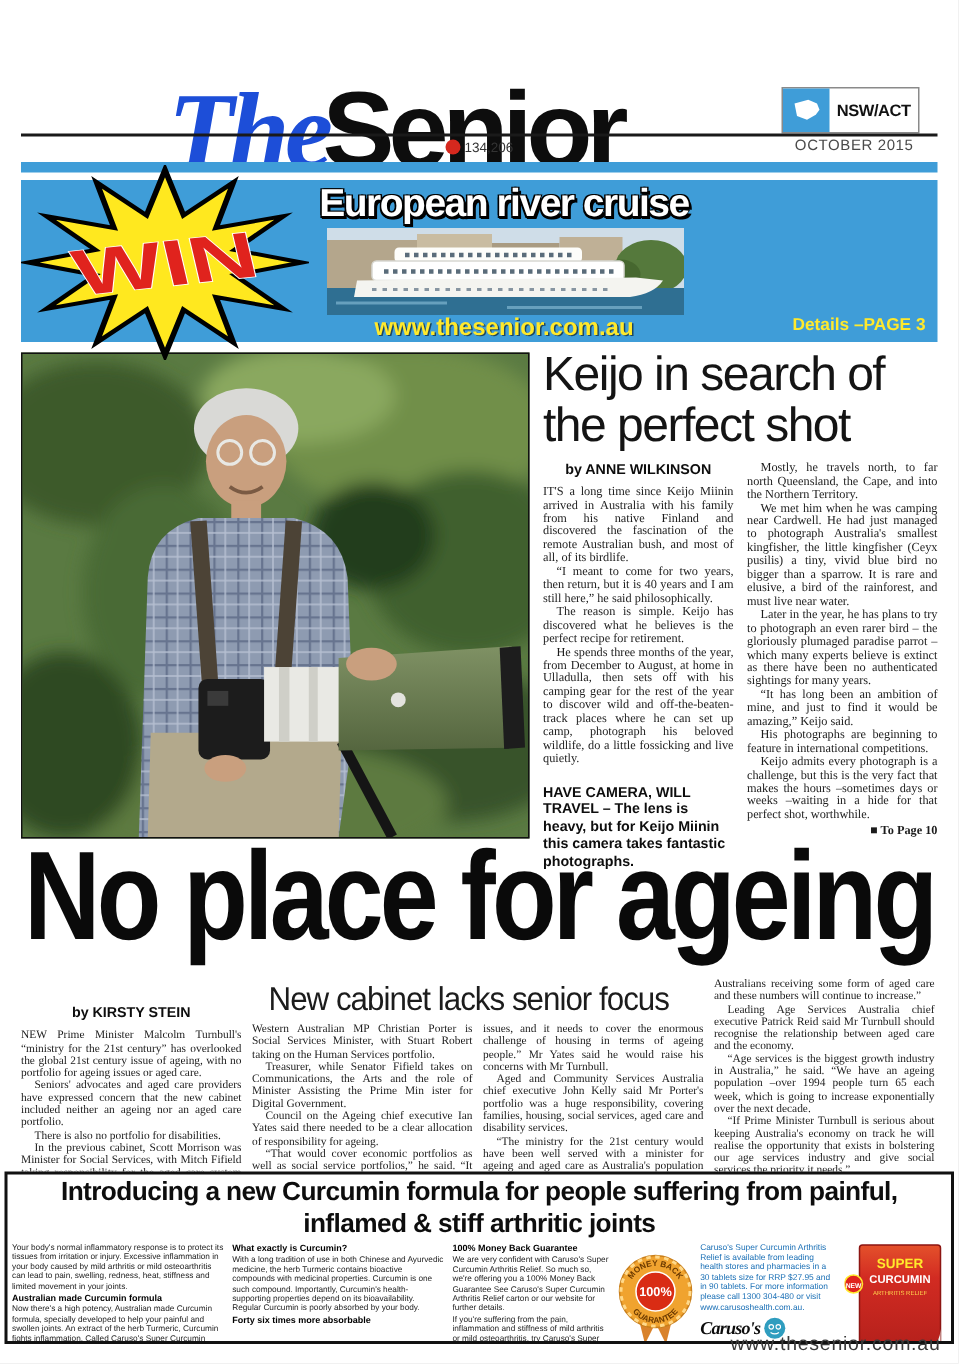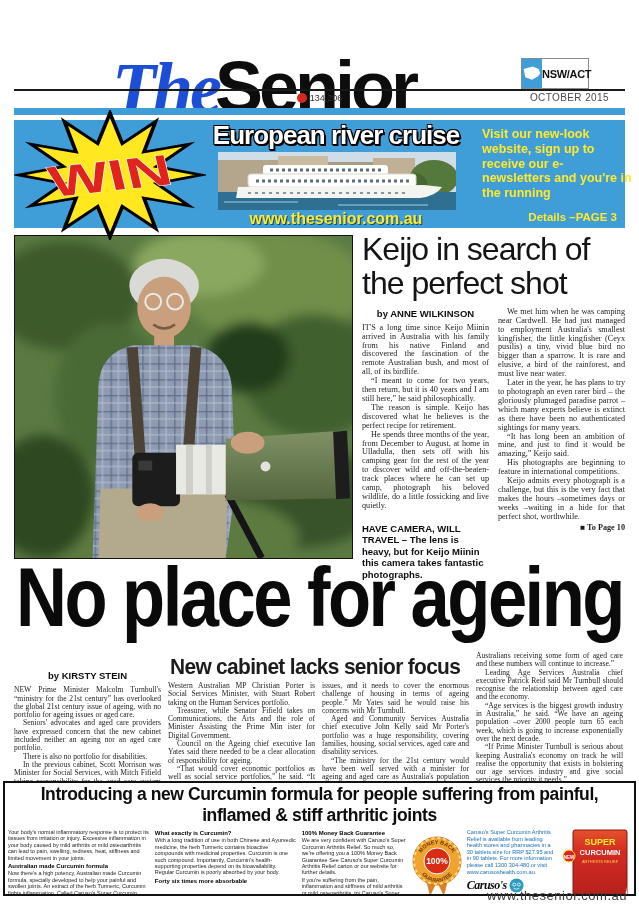--- a/index.html
+++ b/index.html
@@ -3,21 +3,21 @@
 <meta charset="utf-8">
 <style>
   html,body{margin:0;padding:0;background:#e8e8e8;}
   #page{position:relative;width:639px;height:909px;background:#fff;overflow:hidden;
         font-family:"Liberation Sans",sans-serif;color:#111;margin:0 auto;}
 
   
   .mast-title{position:absolute;top:2px;left:112px;display:flex;align-items:baseline;}
   .mast-the{font:italic 700 72px "Liberation Serif",serif;letter-spacing:-3px;color:#1d4ed8;}
   .mast-senior{font:bold 72px "Liberation Sans",sans-serif;letter-spacing:-4px;margin-left:-4px;color:#0d0d0d;margin-top:44px;}
-  .edition-badge{position:absolute;top:58px;left:521px;width:68px;height:31px;border:1px solid #8a8a8a;
+  .edition-badge{position:absolute;top:58px;left:521px;width:92px;height:31px;border:1px solid #8a8a8a;
         background:#fff;display:flex;align-items:stretch;box-sizing:border-box;}
   .edition-map{width:31px;background:#3f9dd8;display:flex;align-items:center;justify-content:center;}
   .edition-label{flex:1;display:flex;align-items:center;justify-content:center;
         font-weight:bold;font-size:11px;letter-spacing:-0.3px;color:#111;}
   .mast-rule{position:absolute;top:89px;left:14px;width:611px;height:2px;background:#1a1a1a;}
   .circulation{position:absolute;top:93px;left:0;width:100%;text-align:center;font-size:9px;color:#333;}
   .cab-dot{display:inline-block;width:10px;height:10px;border-radius:50%;background:#d6281e;
         margin-right:3px;vertical-align:-2px;}
   .issue-date{position:absolute;top:92px;right:30px;font-size:10px;color:#4a4a4a;letter-spacing:0.4px;}
   .blue-bar{position:absolute;top:108px;left:14px;width:611px;height:7px;background:#3f9dd8;}
@@ -56,21 +56,21 @@
 
   
   .ageing-headline{position:absolute;top:556px;left:16px;margin:0;height:96px;}
   .ageing-headline span{display:inline-block;white-space:nowrap;font-weight:bold;font-size:84px;
         line-height:0.98;letter-spacing:-3px;color:#0a0a0a;transform:scaleX(0.84);transform-origin:left top;}
   .ageing-cols{position:absolute;top:652px;left:14px;width:611px;display:flex;gap:7px;}
   .acol{width:147px;font-family:"Liberation Serif",serif;font-size:7.6px;line-height:8.3px;
         text-align:justify;color:#1c1c1c;}
   .acol .byline{margin:20px 0 6px;}
   .agroup{width:301px;}
-  .subhead{margin:0 0 6px 2px;font-weight:700;height:24px;}
+  .subhead{margin:0 0 6px 2px;font-weight:400;height:24px;text-align:center;}
   .subhead span{display:inline-block;white-space:nowrap;font-size:22px;letter-spacing:-0.7px;
         color:#1c1c1c;transform:scaleX(0.95);transform-origin:left top;}
   .agroup-cols{display:flex;gap:7px;}
   .agroup-cols .acol{width:147px;}
 
   
   .ad{position:absolute;top:781px;left:3px;width:633px;height:115px;border:2px solid #111;
         box-sizing:border-box;overflow:hidden;background:#fff;}
   .ad-headline{margin:0;padding-top:1px;text-align:center;font-weight:bold;font-size:17.5px;
         letter-spacing:-0.4px;color:#0d0d0d;}
@@ -133,21 +133,20 @@
       <rect y="40" width="238" height="18" fill="#2f6f92"></rect>
       <path d="M6,50 H80 M120,53 H210" stroke="#67a0bd" stroke-width="2"></path>
       <rect x="45" y="13" width="125" height="10" rx="3" fill="#fdfdfa"></rect>
       <line x1="52" y1="18" x2="164" y2="18" stroke="#5a6c7a" stroke-width="3" stroke-dasharray="3 3"></line>
       <rect x="30" y="22" width="168" height="13" rx="3" fill="#fff" stroke="#d8d8d2"></rect>
       <line x1="38" y1="29" x2="192" y2="29" stroke="#5a6c7a" stroke-width="3" stroke-dasharray="3 3"></line>
       <path d="M18,46 L202,46 Q218,44 224,35 L206,33 L20,35 Z" fill="#f4f4f0"></path>
       <line x1="30" y1="41" x2="190" y2="41" stroke="#8795a1" stroke-width="2" stroke-dasharray="3 4"></line>
     </svg>
     <div class="promo-url">www.thesenior.com.au</div>
-    <div class="promo-right">Visit our new-look website, sign up to receive our e-newsletters and you're in the running</div>
     <div class="promo-details">Details –PAGE 3</div>
   </section>
 
   <figure class="photo">
     <svg viewBox="0 0 339 324" preserveAspectRatio="none">
       <defs>
         <filter id="pb" x="-20%" y="-20%" width="140%" height="140%">
             <feGaussianBlur stdDeviation="6"></feGaussianBlur>
           </filter>
         <linearGradient id="lensg" x1="0" y1="0" x2="0" y2="1">
@@ -208,21 +207,22 @@
         <div class="plist lead">
             <p>IT'S a long time since Keijo Miinin arrived in Australia with his family from his native Finland and discovered the fascination of the remote Australian bush, and most of all, of its birdlife.</p>
             <p>“I meant to come for two years, then return, but it is 40 years and I am still here,” he said philosophically.</p>
             <p>The reason is simple. Keijo has discovered what he believes is the perfect recipe for retirement.</p>
             <p>He spends three months of the year, from December to August, at home in Ulladulla, then sets off with his camping gear for the rest of the year to discover wild and off-the-beaten-track places where he can set up camp, photograph his beloved wildlife, do a little fossicking and live quietly.</p>
           </div>
         <p class="caption">HAVE CAMERA, WILL TRAVEL – The lens is heavy, but for Keijo Miinin this camera takes fantastic photographs.</p>
       </div>
       <div class="kcol">
         <div class="plist">
-            <p>We met him when he was camping near Cardwell. He had just managed to employment Australia's smallest kingfisher, the little kingfisher (Ceyx pusilis) a tiny, vivid blue bird no bigger than a sparrow. It is rare and elusive, a bird of the rainforest, and must live near water.</p>
+            <p>Mostly, he travels north, to far north Queensland, the Cape, and into the Northern Territory.</p>
+            <p>We met him when he was camping near Cardwell. He had just managed to photograph Australia's smallest kingfisher, the little kingfisher (Ceyx pusilis) a tiny, vivid blue bird no bigger than a sparrow. It is rare and elusive, a bird of the rainforest, and must live near water.</p>
             <p>Later in the year, he has plans to try to photograph an even rarer bird – the gloriously plumaged paradise parrot –which many experts believe is extinct as there have been no authenticated sightings for many years.</p>
             <p>“It has long been an ambition of mine, and just to find it would be amazing,” Keijo said.</p>
             <p>His photographs are beginning to feature in international competitions.</p>
             <p>Keijo admits every photograph is a challenge, but this is the very fact that makes the hours –sometimes days or weeks –waiting in a hide for that perfect shot, worthwhile.</p>
           </div>
         <p class="topage">■ To Page 10</p>
       </div>
     </div>
   </article>
 
@@ -257,21 +257,21 @@
                 <p>“The ministry for the 21st century would have been well served with a minister for ageing and aged care as Australia's population continues to age and grow,” he said.</p>
                 <p>“There are already one million</p>
               </div>
           </div>
         </div>
       </div>
       <div class="acol">
         <div class="plist lead">
             <p>Australians receiving some form of aged care and these numbers will continue to increase.”</p>
             <p>Leading Age Services Australia chief executive Patrick Reid said Mr Turnbull should recognise the relationship between aged care and the economy.</p>
-            <p>“Age services is the biggest growth industry in Australia,” he said. “We have an ageing population –over 2000 people turn 65 each week, which is going to increase exponentially over the next decade.</p>
+            <p>“Age services is the biggest growth industry in Australia,” he said. “We have an ageing population –over 1994 people turn 65 each week, which is going to increase exponentially over the next decade.</p>
             <p>“If Prime Minister Turnbull is serious about keeping Australia's economy on track he will realise the opportunity that exists in bolstering our age services industry and give social services the priority it needs.”</p>
           </div>
       </div>
     </div>
   </section>
 
   <section class="ad">
     <h2 class="ad-headline">Introducing a new Curcumin formula for people suffering from painful, inflamed &amp; stiff arthritic joints</h2>
     <div class="ad-body">
       <div class="ad-col ad-c1">

